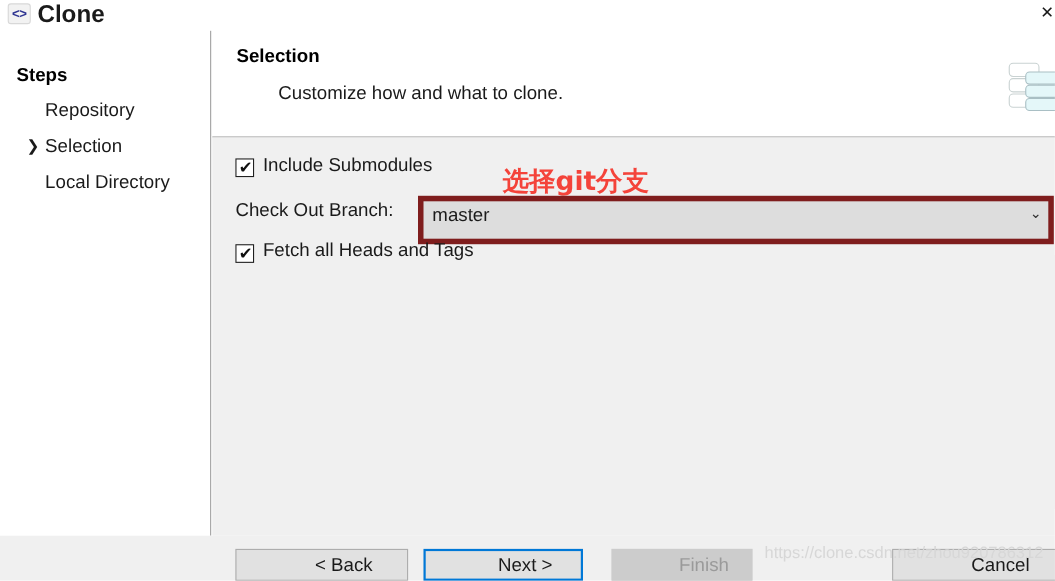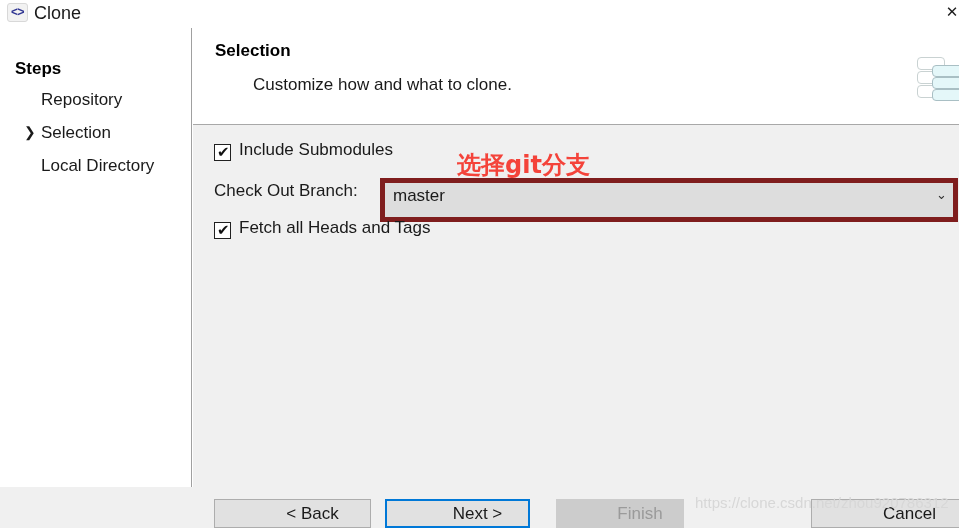--- a/index.html
+++ b/index.html
@@ -41,24 +41,25 @@
     font-size: 12px;
     font-weight: bold;
     line-height: 17px;
     text-align: center;
     letter-spacing: -0.5px;
     font-family: "Liberation Sans", sans-serif;
   }
   #title-text {
     position: absolute;
     left: 34px; top: 1px;
-    font-size: 18px;
+    font-size: 22px;
     color: #1a1a1a;
     line-height: 24px;
     white-space: nowrap;
+    font-weight: bold;
   }
   #close-button {
     position: absolute;
     right: -8px; top: 0px;
     width: 30px; height: 24px;
     color: #1a1a1a;
     font-size: 15px;
     line-height: 24px;
     text-align: center;
     overflow: hidden;

